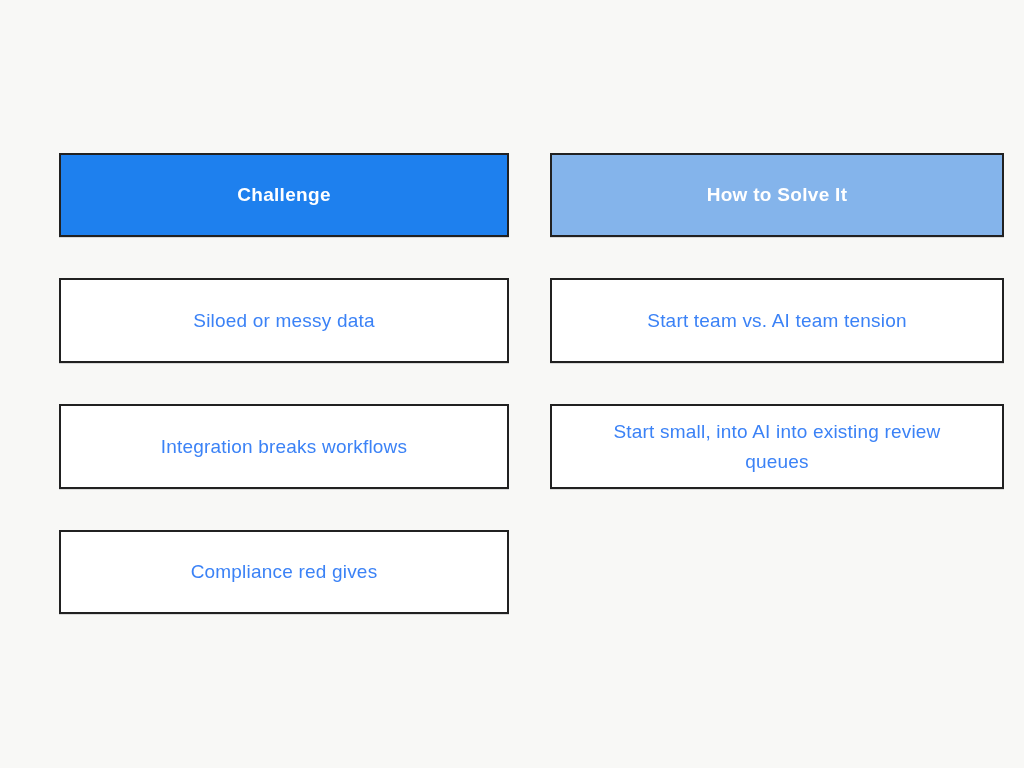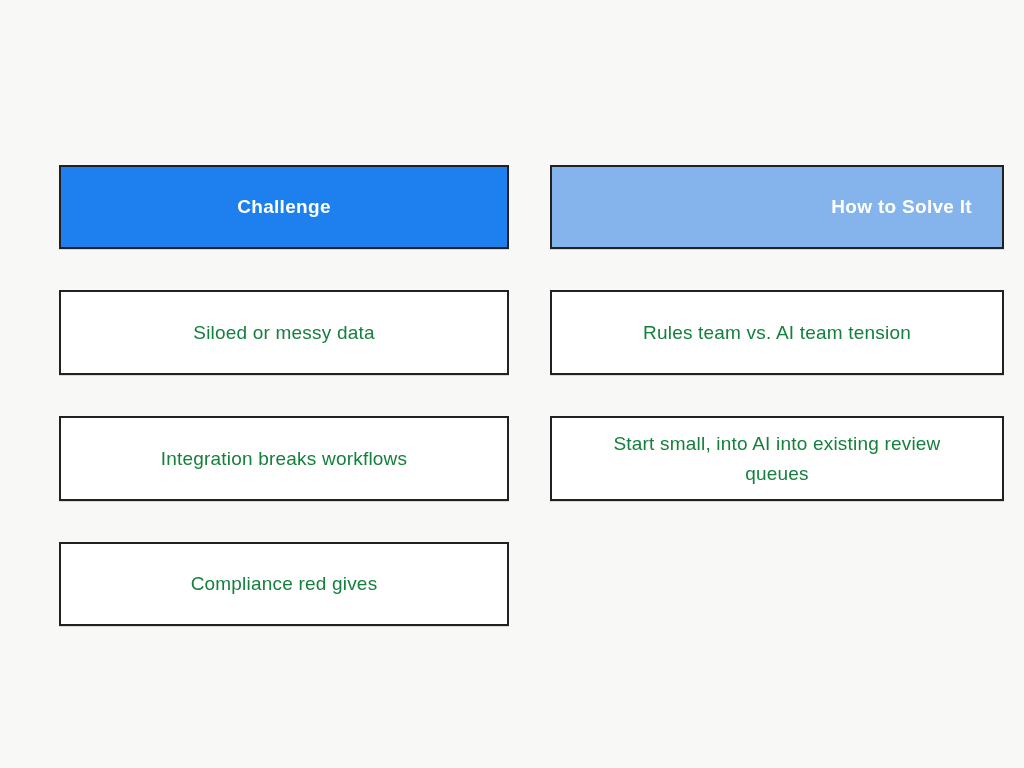--- a/index.html
+++ b/index.html
@@ -13,21 +13,21 @@
   }
   .canvas {
     position: relative;
     width: 1024px;
     height: 768px;
     background: #f8f8f6;
   }
   .table {
     position: absolute;
     left: 59px;
-    top: 165px;
+    top: 153px;
     width: 908px;
     display: grid;
     grid-template-columns: 450px 454px;
     grid-template-rows: 84px 85px 85px 84px 83px;
     column-gap: 4px;
     row-gap: 4px;
     gap: 41px;
   }
   .cell {
     box-sizing: border-box;
@@ -36,51 +36,51 @@
     display: flex;
     align-items: center;
     justify-content: center;
     text-align: center;
     padding: 6px 30px;
     box-shadow: 0 1px 0 rgba(0,0,0,0.12);
   }
   .cell .txt {
     font-size: 19px;
     line-height: 1.55;
-    color: #15803d;
+    color: #3b82f6;
     letter-spacing: 0.2px;
   }
   .cell.header .txt {
     color: #ffffff;
     font-weight: 700;
     font-size: 19px;
     letter-spacing: 0.3px;
   }
   .cell.hdr-challenge { background: #1e80ee; }
-  .cell.hdr-solve     { background: #84b4eb; justify-content: flex-end; }
+  .cell.hdr-solve     { background: #84b4eb; }
 </style>
 </head>
 <body>
 
 <div class="canvas">
   <div class="table">
 
     <div class="cell header hdr-challenge">
       <span class="txt">Challenge</span>
     </div>
     <div class="cell header hdr-solve">
       <span class="txt">How to Solve It</span>
     </div>
 
     <div class="cell body">
       <span class="txt">Siloed or messy data</span>
     </div>
 
     <div class="cell body">
-      <span class="txt">Rules team vs. AI team tension</span>
+      <span class="txt">Start team vs. AI team tension</span>
     </div>
 
     <div class="cell body">
       <span class="txt">Integration breaks workflows</span>
     </div>
     <div class="cell body">
       <span class="txt">Start small, into AI into existing review queues</span>
     </div>
 
     <div class="cell body">

